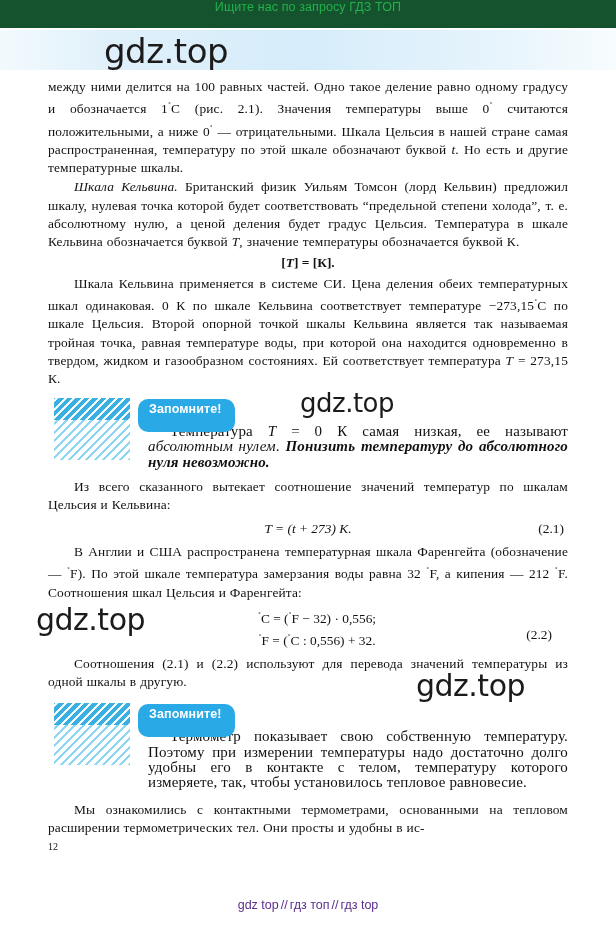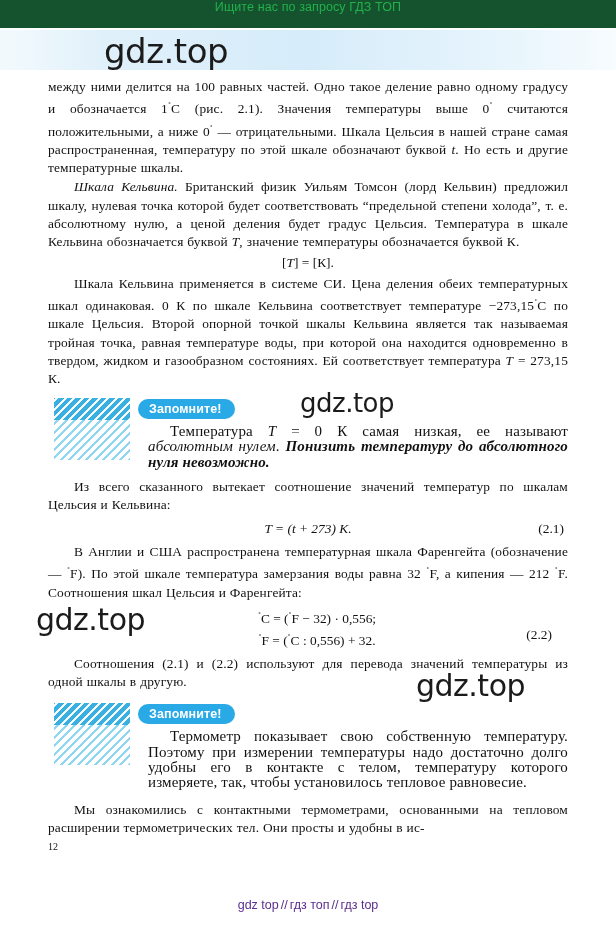--- a/index.html
+++ b/index.html
@@ -78,21 +78,21 @@
     letter-spacing: 0.15px;
     word-spacing: 0.4px;
   }
   p.para.noindent { text-indent: 0; }
 
   .formula-line {
     margin: 2px 0 3px 0;
     font-size: 13.4px;
     line-height: 19px;
     text-align: center;
-    font-weight: normal;
+    font-weight: bold;
   }
 
   .eq-row {
     position: relative;
     margin: 5px 0 5px 0;
     font-size: 13.4px;
     line-height: 19px;
   }
   .eq-body {
     text-align: center;
@@ -146,21 +146,21 @@
     background-image: repeating-linear-gradient(
         -45deg,
         #8fd6f0 0px, #8fd6f0 2px,
         #ffffff 2px, #ffffff 6px);
   }
   .callout-badge {
     position: absolute;
     left: 90px;
     top: 1px;
     height: 20px;
-    padding: 0 13px 0 11px;
+    padding: 0 13px 13px 11px;
     border-radius: 10px;
     background: #29a9e6;
     color: #ffffff;
     font-family: "Liberation Sans", "DejaVu Sans", sans-serif;
     font-size: 12.5px;
     font-weight: bold;
     line-height: 20px;
     letter-spacing: 0.1px;
     white-space: nowrap;
   }

